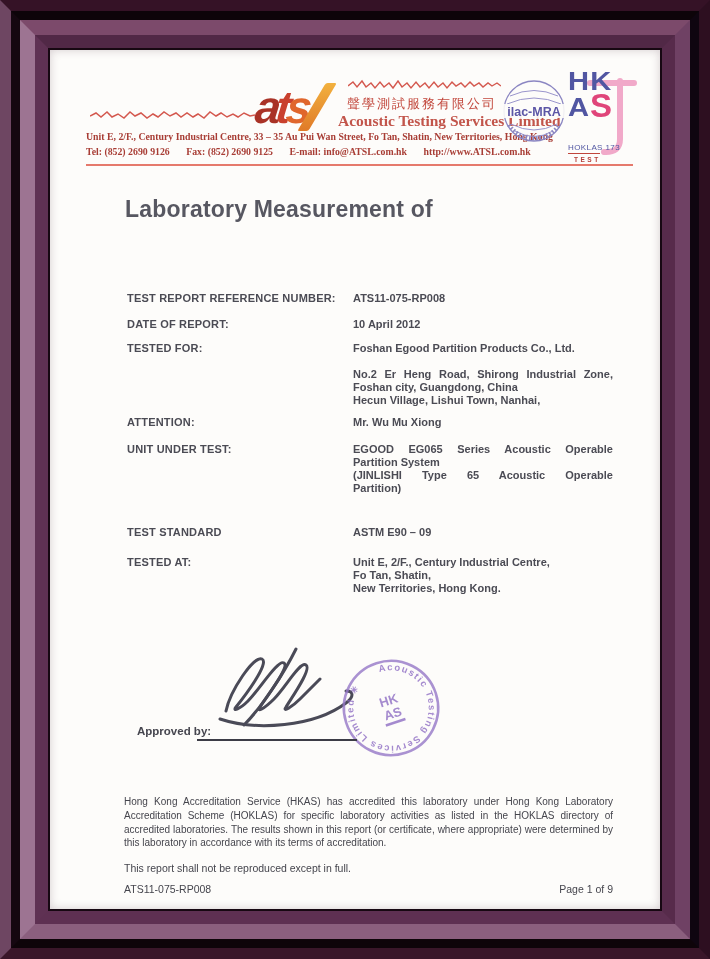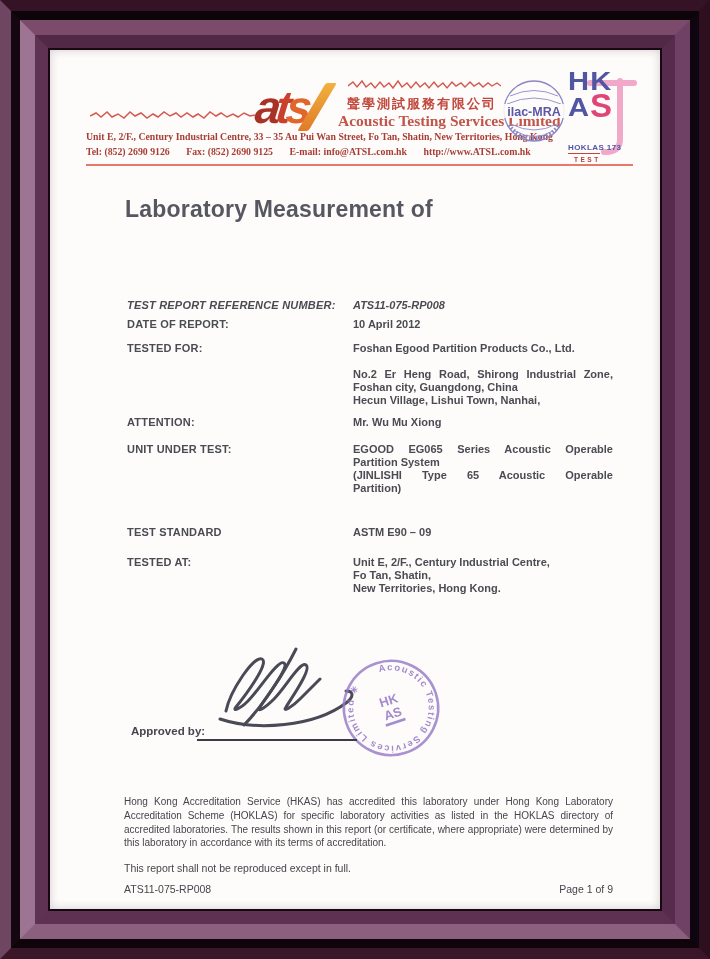--- a/index.html
+++ b/index.html
@@ -16,34 +16,34 @@
     box-shadow:inset 0 0 10px rgba(70,35,60,.22);color:#4b4b54;}
   .abs{position:absolute;}
 
   
   .logo-letters{font-style:italic;font-weight:900;font-size:46px;line-height:44px;
     letter-spacing:-5px;transform:skewX(-6deg);}
   .l-a{color:#a93226;} .l-t{color:#c9402d;} .l-s{color:#e0662c;}
   .l-slash{display:inline-block;width:11px;height:48px;margin-left:8px;border-radius:2px;
     background:linear-gradient(180deg,#f2b13e,#e07a28);transform:skewX(-26deg) translateY(8px);
     color:transparent;overflow:hidden;}
-  .zh-name{font-size:13px;font-weight:700;letter-spacing:2px;color:#c2473c;
+  .zh-name{font-size:13px;font-weight:400;letter-spacing:2px;color:#c2473c;
     font-family:"Liberation Serif",serif;white-space:nowrap;}
   .en-name{font-size:15.5px;font-weight:700;color:#c2554b;
     font-family:"Liberation Serif",serif;white-space:nowrap;}
   .hdr-addr{font-size:9.8px;font-weight:700;color:#a83d35;
     font-family:"Liberation Serif",serif;white-space:nowrap;}
   .hdr-addr span{margin-right:14px;}
   .red-rule{height:2px;background:#e5796c;}
 
   
   .hkas-blue{font-weight:900;color:#5156a2;line-height:24px;font-size:26px;
     letter-spacing:1px;transform:scaleX(1.12);transform-origin:left;}
   .hkas-pink-s{font-weight:900;font-size:33px;color:#e0457a;line-height:30px;}
-  .hoklas{font-size:8px;font-weight:700;color:#5156a2;letter-spacing:.4px;white-space:nowrap;}
+  .hoklas{font-size:8px;font-weight:400;color:#5156a2;letter-spacing:.4px;white-space:nowrap;}
   .hoklas-rule{height:1px;background:#c0453b;width:32px;}
   .hkas-test{font-size:6.5px;font-weight:700;color:#b5403a;letter-spacing:2.5px;}
 
   
   .title{font-size:23px;line-height:27px;font-weight:700;color:#575761;letter-spacing:.2px;}
 
   
   .drow{position:absolute;left:77px;width:486px;font-size:11px;line-height:13px;font-weight:700;}
   .dlabel{position:absolute;left:0;top:0;letter-spacing:.2px;}
   .dvalue{margin-left:226px;width:260px;}
@@ -115,21 +115,21 @@
     <div class="abs hkas-pink-s" style="left:24px;top:22px;">S</div>
     <div class="abs hoklas" style="left:2px;top:74px;">HOKLAS 173</div>
     <div class="abs hoklas-rule" style="left:2px;top:84px;"></div>
     <div class="abs hkas-test" style="left:8px;top:87px;">TEST</div>
   </div>
 
   <div class="abs title" style="left:75px;top:146px;">
     <div>Laboratory Measurement of</div>
   </div>
 
-  <div class="drow" style="top:249px;font-style:italic;">
+  <div class="drow" style="top:242px;">
     <div class="dlabel">TEST REPORT REFERENCE NUMBER:</div>
     <div class="dvalue">
                     <div>ATS11-075-RP008</div>
                   </div>
   </div>
   <div class="drow" style="top:268px;">
     <div class="dlabel">DATE OF REPORT:</div>
     <div class="dvalue">
                     <div>10 April 2012</div>
                   </div>
@@ -171,21 +171,21 @@
   </div>
   <div class="drow" style="top:506px;">
     <div class="dlabel">TESTED AT:</div>
     <div class="dvalue">
       <div>Unit E, 2/F., Century Industrial Centre,</div>
       <div>Fo Tan, Shatin,</div>
       <div>New Territories, Hong Kong.</div>
     </div>
   </div>
 
-  <div class="abs appr-label" style="left:81px;top:675px;text-align:right;">Approved by:</div>
+  <div class="abs appr-label" style="left:87px;top:675px;text-align:right;">Approved by:</div>
 
   <svg class="abs" style="left:146px;top:595px;" width="170" height="95" viewBox="0 0 170 95">
     <g fill="none" stroke="#4a4a57" stroke-width="3" stroke-linecap="round">
       <path d="M30,66 C34,46 58,10 66,14 C74,18 48,52 40,62 C36,67 44,64 52,56 C64,44 82,14 88,18 C94,22 70,52 64,62 C60,68 68,64 78,54 C90,42 104,16 110,20 C116,24 96,52 90,62 C86,68 96,62 104,54 C110,48 118,40 124,34"></path>
       <path d="M100,4 C88,28 66,62 48,80"></path>
       <path d="M24,74 C60,86 118,82 150,58 C158,52 158,46 150,46"></path>
     </g>
   </svg>
 
   <svg class="abs" style="left:281px;top:598px;" width="120" height="120" viewBox="0 0 140 140">

